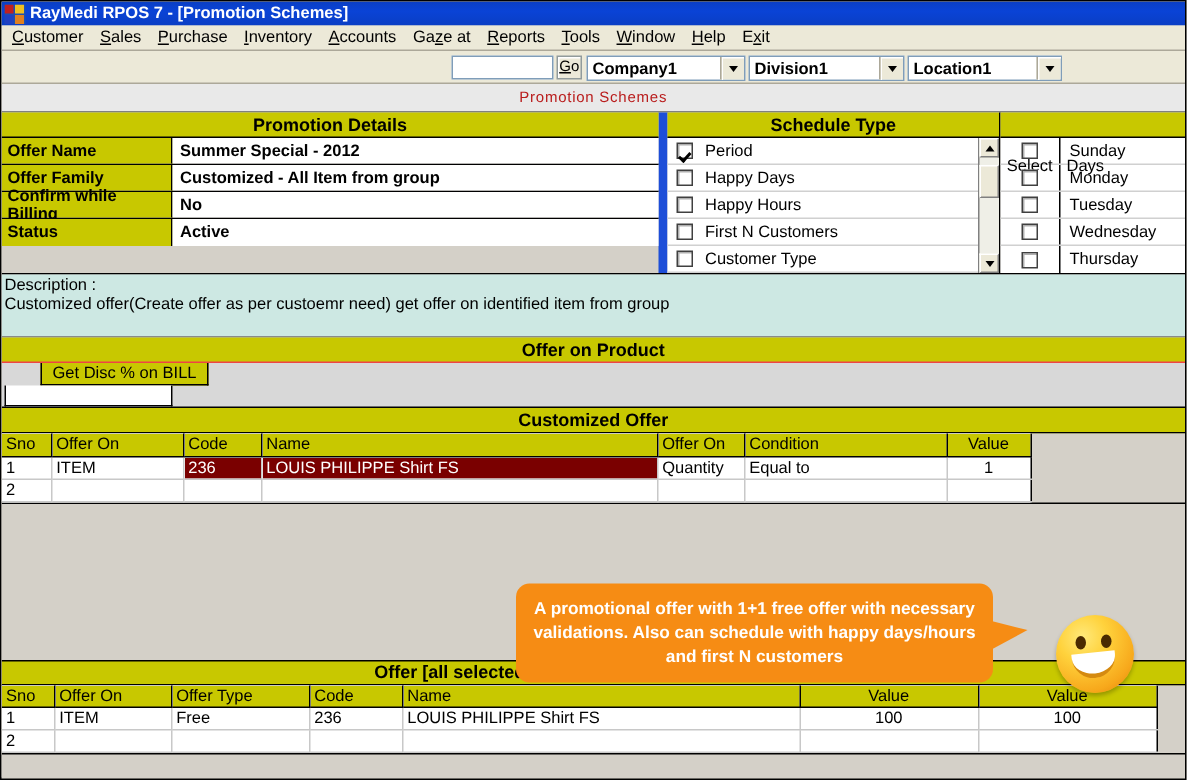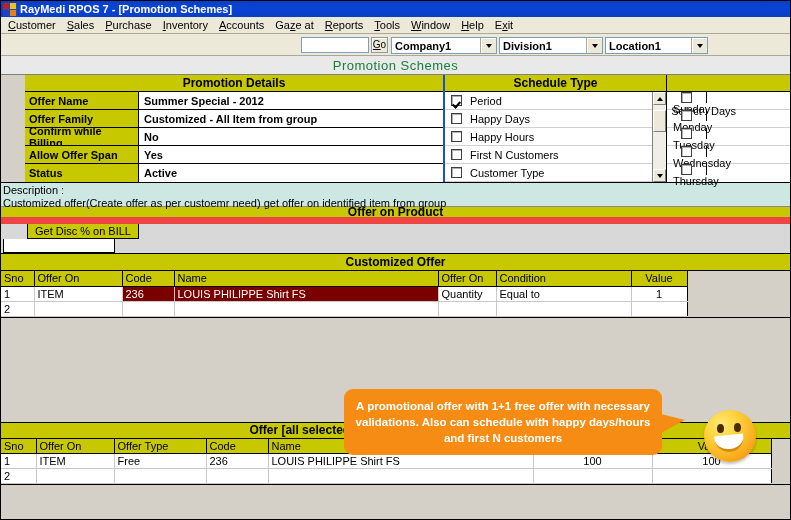--- a/index.html
+++ b/index.html
@@ -165,33 +165,33 @@
   .page-title-bar {
     height: 19px;
     background: #e9e9e9;
     border-bottom: 1px solid #808080;
     display: flex;
     align-items: center;
     justify-content: center;
     box-sizing: border-box;
   }
   .page-title-bar span {
-    font-size: 13px;
+    font-size: 10px;
     font-weight: normal;
-    color: #15803d;
+    color: #b91c1c;
     letter-spacing: 0.5px;
     text-align: right;
   }
 
   
   .top-section {
     display: flex;
     border-bottom: 1px solid #000000;
   }
-  .col-details { width: 444px; flex: none; border-right: 2px solid #1d4ed8; box-sizing: border-box; padding-left: 24px; }
+  .col-details { width: 444px; flex: none; border-right: 6px solid #1d4ed8; box-sizing: border-box; }
   .col-schedule { width: 222px; flex: none; border-right: 1px solid #000000; box-sizing: border-box; }
   .col-days { width: 123px; flex: none; box-sizing: border-box; }
 
   .sec-head {
     height: 17px;
     background: #c8c800;
     border-bottom: 1px solid #000000;
     display: flex;
     align-items: center;
     justify-content: center;
@@ -317,21 +317,20 @@
   .tri-up { width:0;height:0;border-left:3px solid transparent;border-right:3px solid transparent;border-bottom:4px solid #000; }
   .tri-dn { width:0;height:0;border-left:3px solid transparent;border-right:3px solid transparent;border-top:4px solid #000; }
 
   
   .days-row {
     display: flex;
     height: 18px;
     border-bottom: 1px solid #d0d0d0;
     box-sizing: border-box;
     background: #ffffff;
-    flex-direction: column;
   }
   .days-row:last-child { border-bottom: none; }
   .days-sel {
     width: 40px; flex: none;
     border-right: 1px solid #000000;
     display: flex; align-items: center; justify-content: center;
     box-sizing: border-box;
   }
   .days-name {
     flex: 1;
@@ -340,29 +339,29 @@
     font-size: 11px;
     box-sizing: border-box;
   }
 
   
   .desc {
     background: #cde8e3;
     border-bottom: 1px solid #8a8a8a;
     padding: 1px 0 2px 2px;
     box-sizing: border-box;
-    height: 24px;
+    height: 42px;
   }
   .desc div { font-size: 11px; line-height: 13px; }
 
   
   .offer-product-band {
     height: 17px;
     background: #c8c800;
-    border-bottom: 7px solid #ef4444;
+    border-bottom: 1px solid #ef4444;
     display: flex; align-items: center; justify-content: center;
     font-size: 12px; font-weight: bold;
     box-sizing: border-box;
   }
   .disc-area {
     height: 30px;
     background: #d8d8d8;
     border-bottom: 1px solid #000000;
     box-sizing: border-box;
     position: relative;
@@ -575,24 +574,20 @@
           <div class="d-label">Offer Name</div>
           <div class="d-value">Summer Special - 2012</div>
         </div>
         <div class="d-row">
           <div class="d-label">Offer Family</div>
           <div class="d-value">Customized - All Item from group</div>
         </div>
         <div class="d-row">
           <div class="d-label">Confirm while Billing</div>
           <div class="d-value">No</div>
-        </div>
-        <div class="d-row">
-          <div class="d-label">Allow Offer Span</div>
-          <div class="d-value">Yes</div>
         </div>
         <div class="d-row">
           <div class="d-label">Status</div>
           <div class="d-value">Active</div>
         </div>
       </div>
 
       <div class="col-schedule">
         <div class="sec-head">Schedule Type</div>
         <div class="sched-list">

